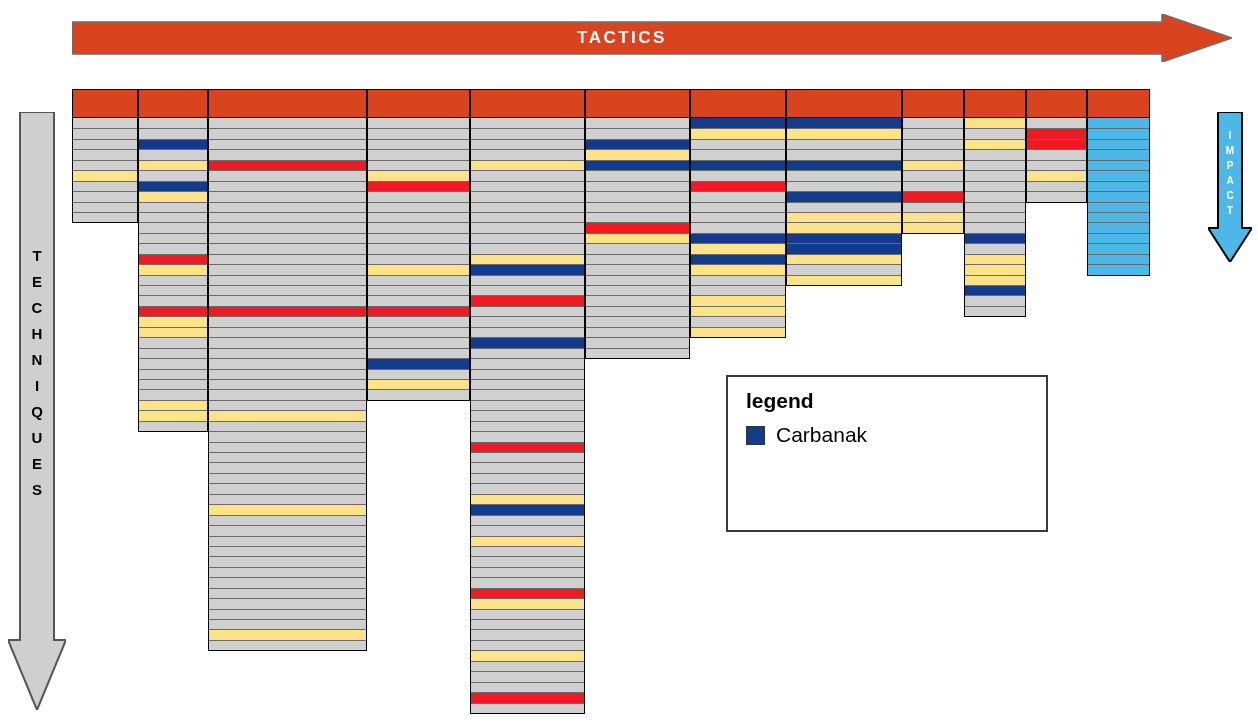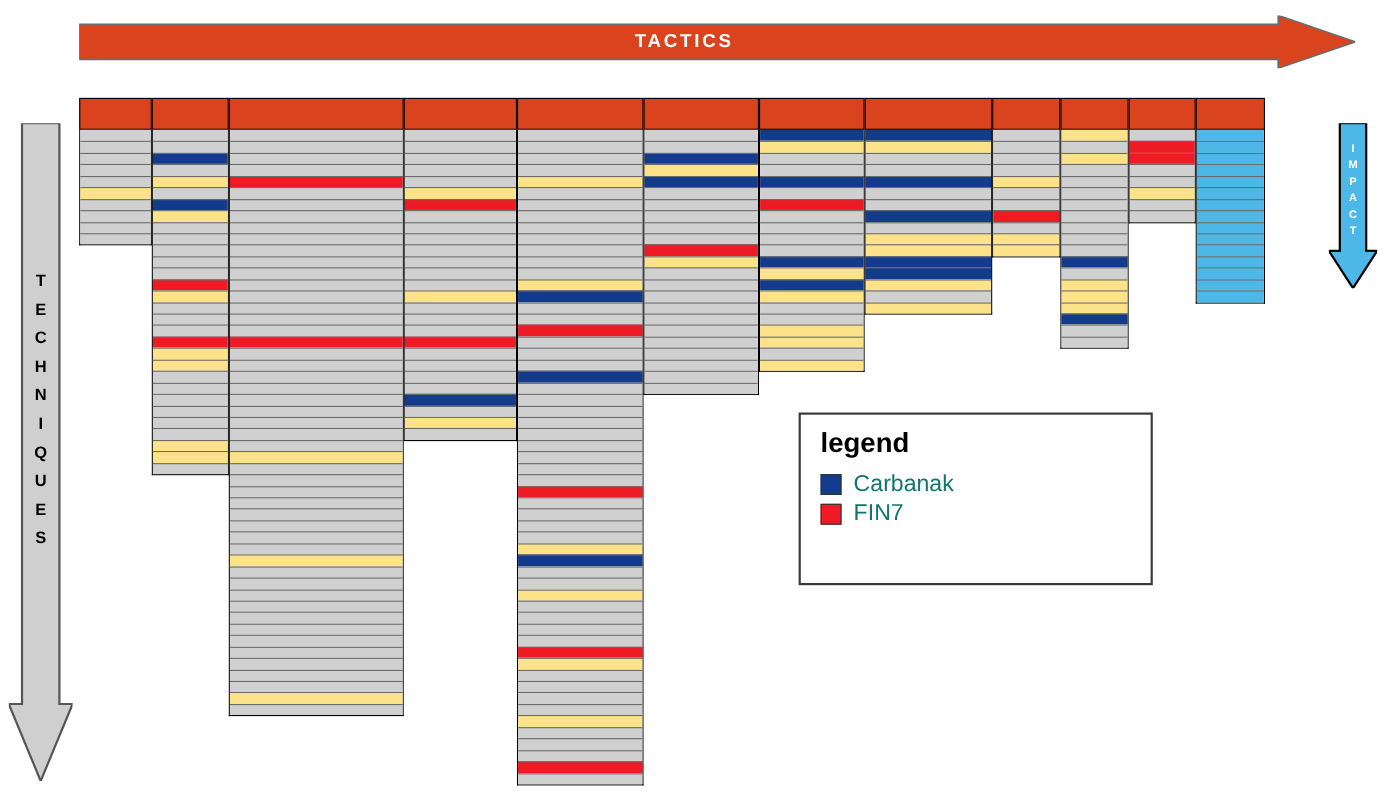--- a/index.html
+++ b/index.html
@@ -34,25 +34,25 @@
   .colhead{box-sizing:border-box;border:1px solid #000;border-bottom:1px solid #000;}
   .cellstack{box-sizing:border-box;border-left:1px solid #000;border-right:1px solid #000;
              border-bottom:1px solid #000;}
   .cell{box-sizing:border-box;border-top:1px solid #6b6b6b;width:100%;}
   .cell:first-child{border-top:none;}
 
   
   #legend{position:absolute;left:726px;top:375px;width:322px;height:157px;
           background:#ffffff;border:2px solid #3a3a3a;box-sizing:border-box;
           padding:12px 0 0 18px;}
-  #legend-title{font-size:25px;font-weight:bold;color:#000;margin-bottom:10px;}
+  #legend-title{font-size:21px;font-weight:bold;color:#000;margin-bottom:10px;}
   .legend-row{display:flex;align-items:center;gap:11px;margin-bottom:3px;}
   .legend-swatch{width:19px;height:19px;border:1px solid #333;box-sizing:border-box;
                  flex:0 0 auto;}
-  .legend-text{font-size:21px;color:#0f766e;line-height:1.15;}
+  .legend-text{font-size:21px;color:#000000;line-height:1.15;}
 </style>
 </head>
 <body>
 
 <div id="tactics-arrow">
   <svg width="1160" height="48" viewBox="0 0 1160 48" xmlns="http://www.w3.org/2000/svg">
     <polygon points="0,8 1090,8 1090,0 1160,24 1090,48 1090,40 0,40" fill="#D9441F" stroke="#6d6d6d" stroke-width="1.5"></polygon>
   </svg>
 </div>
 <div id="tactics-label">
@@ -442,18 +442,14 @@
     </div>
   </div>
 
 <div id="legend">
   <div id="legend-title">legend</div>
   <div id="legend-items">
       <div class="legend-row">
         <div class="legend-swatch" style="background: rgb(18, 59, 140);"></div>
         <div class="legend-text">Carbanak</div>
       </div>
-      <div class="legend-row">
-        <div class="legend-swatch" style="background: rgb(238, 27, 36);"></div>
-        <div class="legend-text">FIN7</div>
-      </div>
     </div>
 </div>
 
 </body></html>

